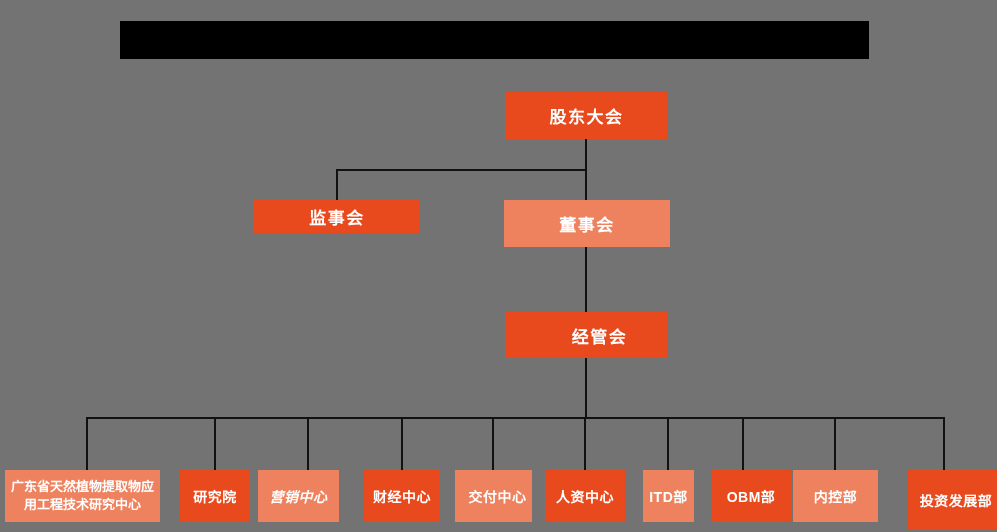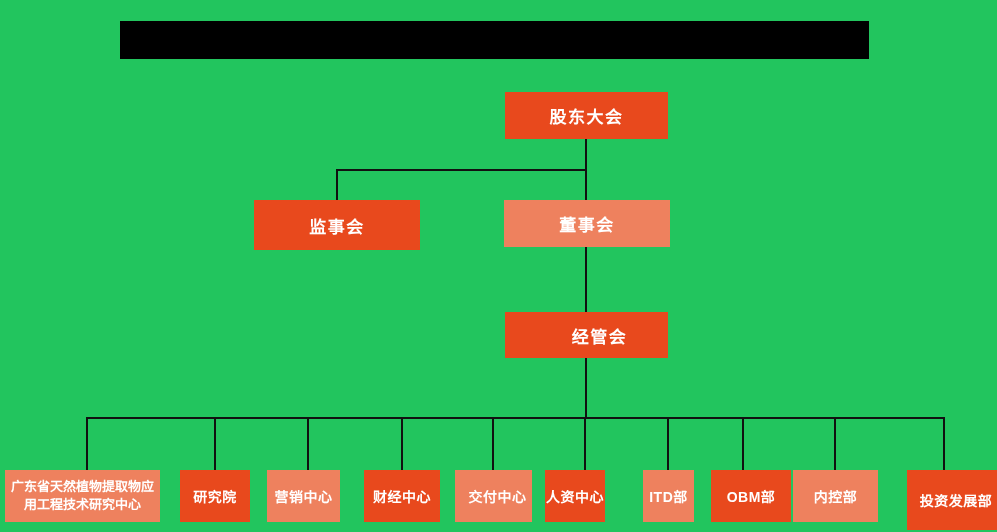--- a/index.html
+++ b/index.html
@@ -1,20 +1,20 @@
 <!DOCTYPE html>
 <html lang="zh-CN" style="--dark: #E8491D; --light: #EE815E; --line: #111111; --text: #FFFFFF; --redaction: #000000;"><head>
 <meta charset="utf-8">
 <style>
   html, body { margin: 0; padding: 0; background: #ffffff; }
   .canvas {
     position: relative;
     width: 997px;
     height: 532px;
-    background: #22c55e;
+    background: #737373;
     overflow: hidden;
     font-family: "Liberation Sans", "DejaVu Sans", sans-serif;
   }
   .redacted {
     position: absolute;
     background: var(--redaction, #000000);
   }
   .line {
     position: absolute;
     background: var(--line, #111111);
@@ -54,29 +54,29 @@
   <div class="line" style="left:401px; top:417px; width:2px; height:53px;"></div>
   <div class="line" style="left:492px; top:417px; width:2px; height:53px;"></div>
   <div class="line" style="left:584px; top:417px; width:2px; height:53px;"></div>
   <div class="line" style="left:667px; top:417px; width:2px; height:53px;"></div>
   <div class="line" style="left:742px; top:417px; width:2px; height:53px;"></div>
   <div class="line" style="left:834px; top:417px; width:2px; height:53px;"></div>
   <div class="line" style="left:943px; top:417px; width:2px; height:53px;"></div>
 
   <div class="node dark lvl" style="left:505px; top:92px; width:163px; height:47px;">股东大会</div>
 
-  <div class="node dark lvl" style="left:254px; top:200px; width:166px; height:50px;">监事会</div>
+  <div class="node dark lvl" style="left:254px; top:200px; width:166px; height:33px;">监事会</div>
   <div class="node light lvl" style="left:504px; top:200px; width:166px; height:47px;">董事会</div>
 
   <div class="node dark lvl" style="left:505px; top:312px; width:163px; height:46px;padding-left:26px;">经管会</div>
 
   <div class="node light sub-sm" style="left:5px; top:470px; width:155px; height:52px;">广东省天然植物提取物应用工程技术研究中心</div>
   <div class="node dark sub" style="left:180px; top:470px; width:70px; height:52px;">研究院</div>
-  <div class="node light sub" style="left:267px; top:470px; width:73px; height:52px;">营销中心</div>
+  <div class="node light sub" style="left:258px; top:470px; width:81px; height:52px;font-style:italic;">营销中心</div>
   <div class="node dark sub" style="left:364px; top:470px; width:76px; height:52px;text-align:center;">财经中心</div>
   <div class="node light sub" style="left:455px; top:470px; width:77px; height:52px;padding-left:8px;">交付中心</div>
-  <div class="node dark sub" style="left:545px; top:470px; width:60px; height:52px;">人资中心</div>
+  <div class="node dark sub" style="left:545px; top:470px; width:80px; height:52px;">人资中心</div>
   <div class="node light sub" style="left:643px; top:470px; width:51px; height:52px;">ITD部</div>
   <div class="node dark sub" style="left:711px; top:470px; width:80px; height:52px;">OBM部</div>
   <div class="node light sub" style="left:793px; top:470px; width:85px; height:52px;">内控部</div>
   <div class="node dark sub" style="left:895px; top:470px; width:98px; height:60px;margin-left:12px;">投资发展部</div>
 
 </div>
 
 </body></html>

